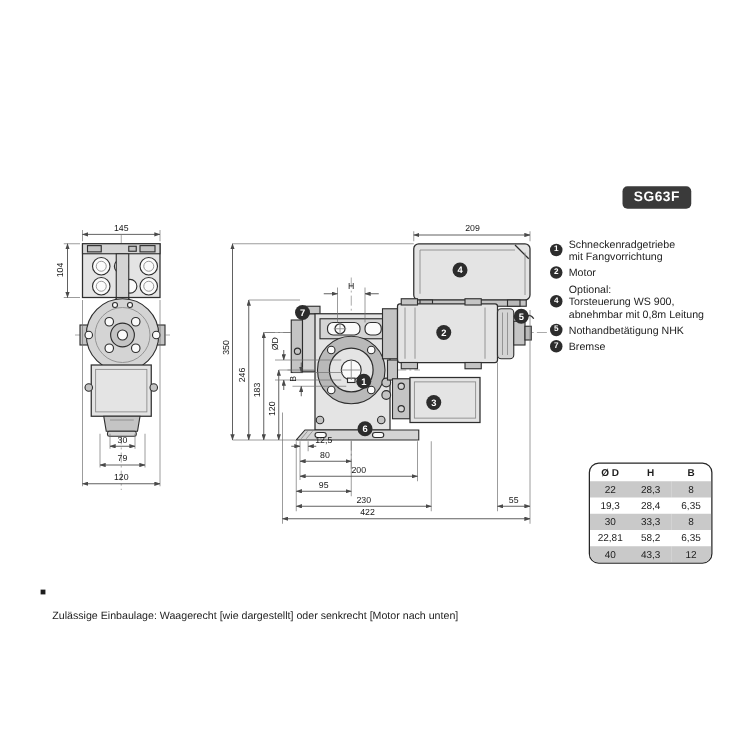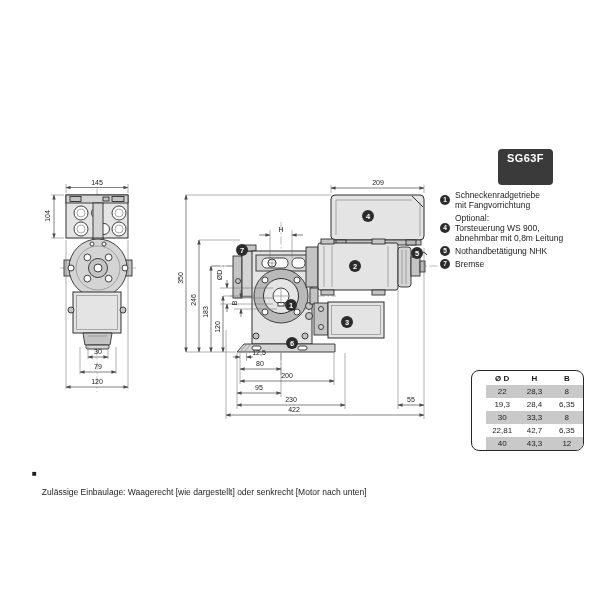--- a/index.html
+++ b/index.html
@@ -19,39 +19,39 @@
   .inner { fill:none; stroke:#8a8a8a; stroke-width:.7; }
   .dim { stroke:#4a4a4a; stroke-width:.7; fill:none; }
   .ext { stroke:#6f6f6f; stroke-width:.55; fill:none; }
   .cl  { stroke:#8d8d8d; stroke-width:.6; fill:none; stroke-dasharray:8 2.5 1.5 2.5; }
   .dt  { font-family:"Liberation Sans",sans-serif; font-size:7px; fill:#161616; }
   .co  { fill:#2c2c2c; stroke:none; }
   .bn  { font-family:"Liberation Sans",sans-serif; font-size:7.5px; font-weight:bold; fill:#ffffff; }
 
   
   .badge {
-    position:absolute; left:498px; top:149px; width:55px; height:36px;
+    position:absolute; left:498px; top:149px; width:55px; height:18px;
     background:#3a3a3a; border-radius:4px; color:#fff; font-weight:bold;
     font-size:11px; line-height:18px; text-align:center; letter-spacing:.4px;
   }
 
   
   .legend { position:absolute; left:440px; top:190px; width:160px; }
   .li { display:flex; align-items:center; margin-bottom:3px; }
   .cnum {
     flex:none; width:10px; height:10px; border-radius:50%; background:#2c2c2c;
     color:#fff; font-size:6.5px; font-weight:bold; line-height:10px; text-align:center;
     margin-right:5px; margin-top:0;
   }
   .ltext { font-size:8.5px; line-height:10px; white-space:pre-line; }
 
   
   .spec-table-wrap {
     position:absolute; left:471px; top:370px; width:97px;
-    border:1.6px solid #262626; border-radius:8px; overflow:hidden; background:#fff;padding-left:14px;
+    border:1.6px solid #262626; border-radius:8px; overflow:hidden; background:#fff;
   }
   table.spec { border-collapse:collapse; width:100%; }
   table.spec th, table.spec td {
     width:33.3%; text-align:center; font-size:8px; padding:2px 0; border:none;
   }
   table.spec th { font-weight:bold; padding:3px 0 2px 0; }
   table.spec tbody tr:nth-child(odd) { background:#c9c9c9; }
 
   
   .note { position:absolute; left:32px; top:449px; width:550px; display:flex; align-items:center; }
@@ -323,20 +323,24 @@
 
   <div class="badge">SG63F</div>
 
   <div class="legend">
     <div class="li">
       <span class="cnum">1</span>
       <span class="ltext">Schneckenradgetriebe
 mit Fangvorrichtung</span>
     </div>
     <div class="li">
+      <span class="cnum">2</span>
+      <span class="ltext">Motor</span>
+    </div>
+    <div class="li">
       <span class="cnum">4</span>
       <span class="ltext">Optional:
 Torsteuerung WS 900,
 abnehmbar mit 0,8m Leitung</span>
     </div>
     <div class="li">
       <span class="cnum">5</span>
       <span class="ltext">Nothandbetätigung NHK</span>
     </div>
     <div class="li">
@@ -365,21 +369,21 @@
           <td>28,4</td>
           <td>6,35</td>
         </tr>
         <tr>
           <td>30</td>
           <td>33,3</td>
           <td>8</td>
         </tr>
         <tr>
           <td>22,81</td>
-          <td>42,7</td>
+          <td>58,2</td>
           <td>6,35</td>
         </tr>
         <tr>
           <td>40</td>
           <td>43,3</td>
           <td>12</td>
         </tr>
       </tbody>
     </table>
   </div>

